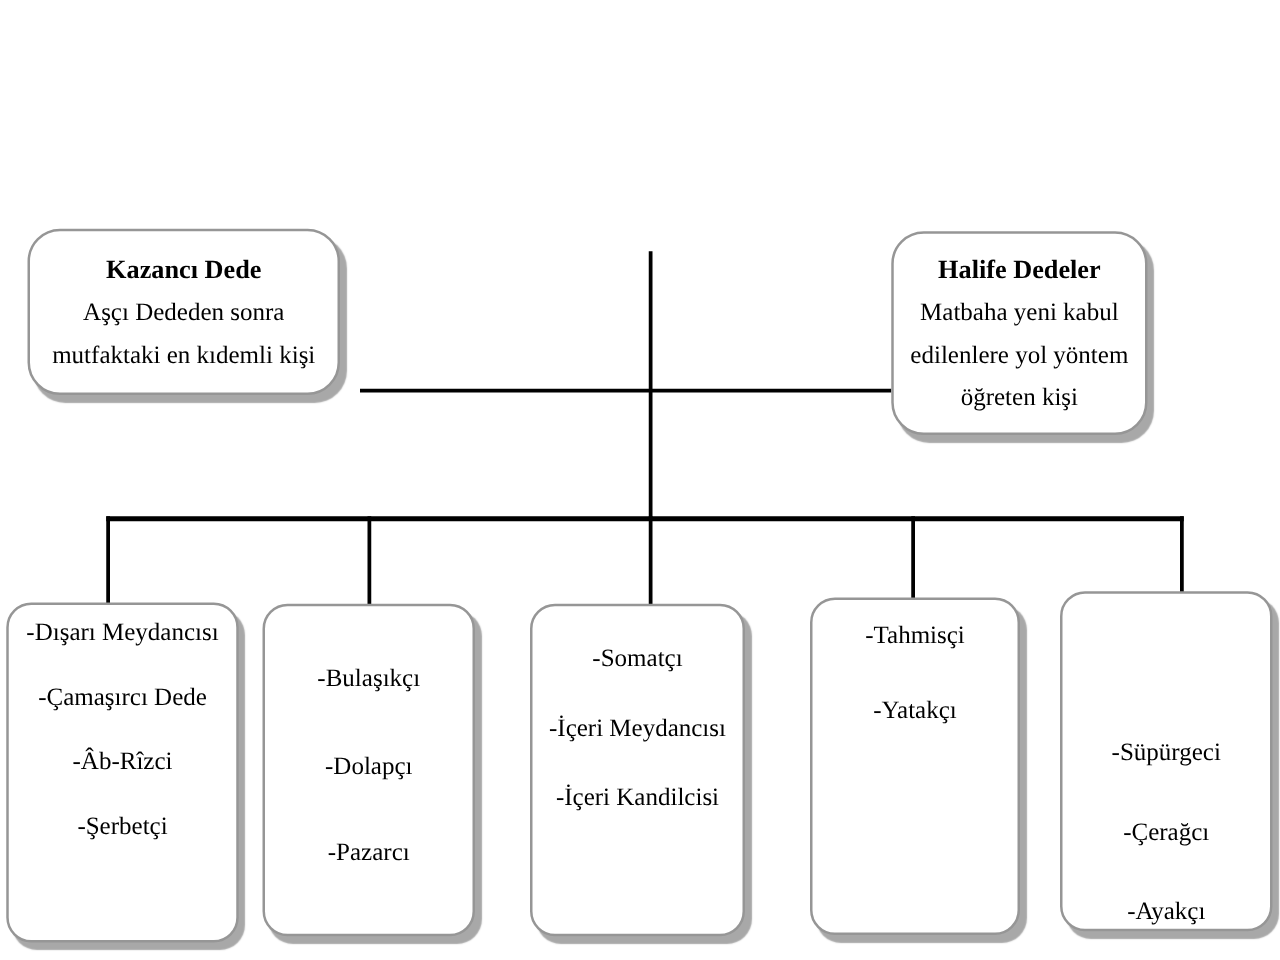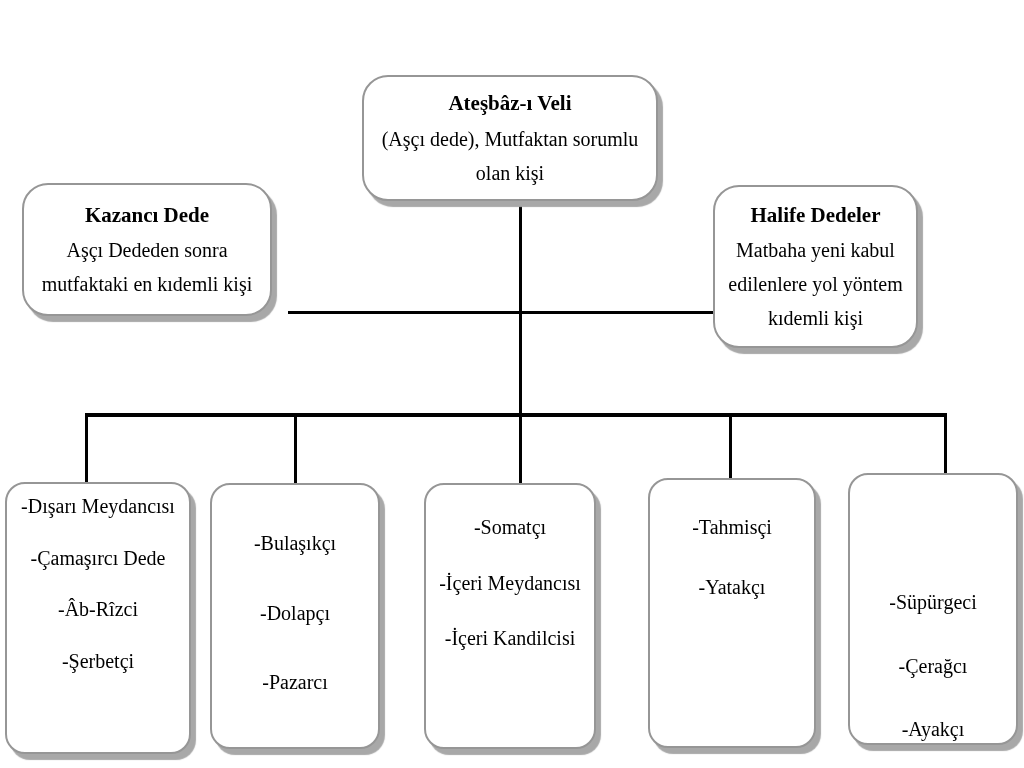--- a/index.html
+++ b/index.html
@@ -46,54 +46,50 @@
     display: flex;
     flex-direction: column;
     align-items: center;
     padding-left: 4px;
     padding-right: 4px;
   }
   .child-node .item { margin: 0; }
   .g1 { padding-top: 10px; gap: 26px; }
   .g2 { padding-top: 46px; gap: 44px; }
   .g3 { padding-top: 30px; gap: 30px; }
-  .g4 { padding-top: 35px; gap: 34px; }
+  .g4 { padding-top: 16px; gap: 34px; }
   .g5 { padding-top: 50px; gap: 38px; justify-content: flex-end; }
   .line {
     position: absolute;
     background: #000000;
   }
 </style>
 </head>
 <body>
 
 <div id="stage">
 
   <div class="line" style="left:519px; top:201px; width:3px; height:213px;"></div>
   <div class="line" style="left:288px; top:311px; width:425px; height:3px;"></div>
   <div class="line" style="left:85px; top:413px; width:862px; height:4px;"></div>
   <div class="line" style="left:85px; top:413px; width:3px; height:70px;"></div>
   <div class="line" style="left:294px; top:413px; width:3px; height:71px;"></div>
   <div class="line" style="left:519px; top:413px; width:3px; height:71px;"></div>
   <div class="line" style="left:729px; top:413px; width:3px; height:66px;"></div>
   <div class="line" style="left:944px; top:413px; width:3px; height:61px;"></div>
 
-  <div class="node parent-node" style="left:362px; top:75px; width:296px; height:126px;">
-    <p class="title">Ateşbâz-ı Veli</p>
-    <p class="desc">(Aşçı dede), Mutfaktan sorumlu olan kişi</p>
-  </div>
 
   <div class="node parent-node" style="left:22px; top:183px; width:250px; height:133px;">
     <p class="title">Kazancı Dede</p>
     <p class="desc">Aşçı Dededen sonra mutfaktaki en kıdemli kişi</p>
   </div>
 
   <div class="node parent-node" style="left:713px; top:185px; width:205px; height:163px;">
     <p class="title">Halife Dedeler</p>
-    <p class="desc">Matbaha yeni kabul edilenlere yol yöntem kıdemli kişi</p>
+    <p class="desc">Matbaha yeni kabul edilenlere yol yöntem öğreten kişi</p>
   </div>
 
   <div class="node child-node g1" style="left:5px; top:482px; width:186px; height:272px;">
     <p class="item">-Dışarı Meydancısı</p>
     <p class="item">-Çamaşırcı Dede</p>
     <p class="item">-Âb-Rîzci</p>
     <p class="item">-Şerbetçi</p>
   </div>
 
   <div class="node child-node g2" style="left:210px; top:483px; width:170px; height:266px;">

